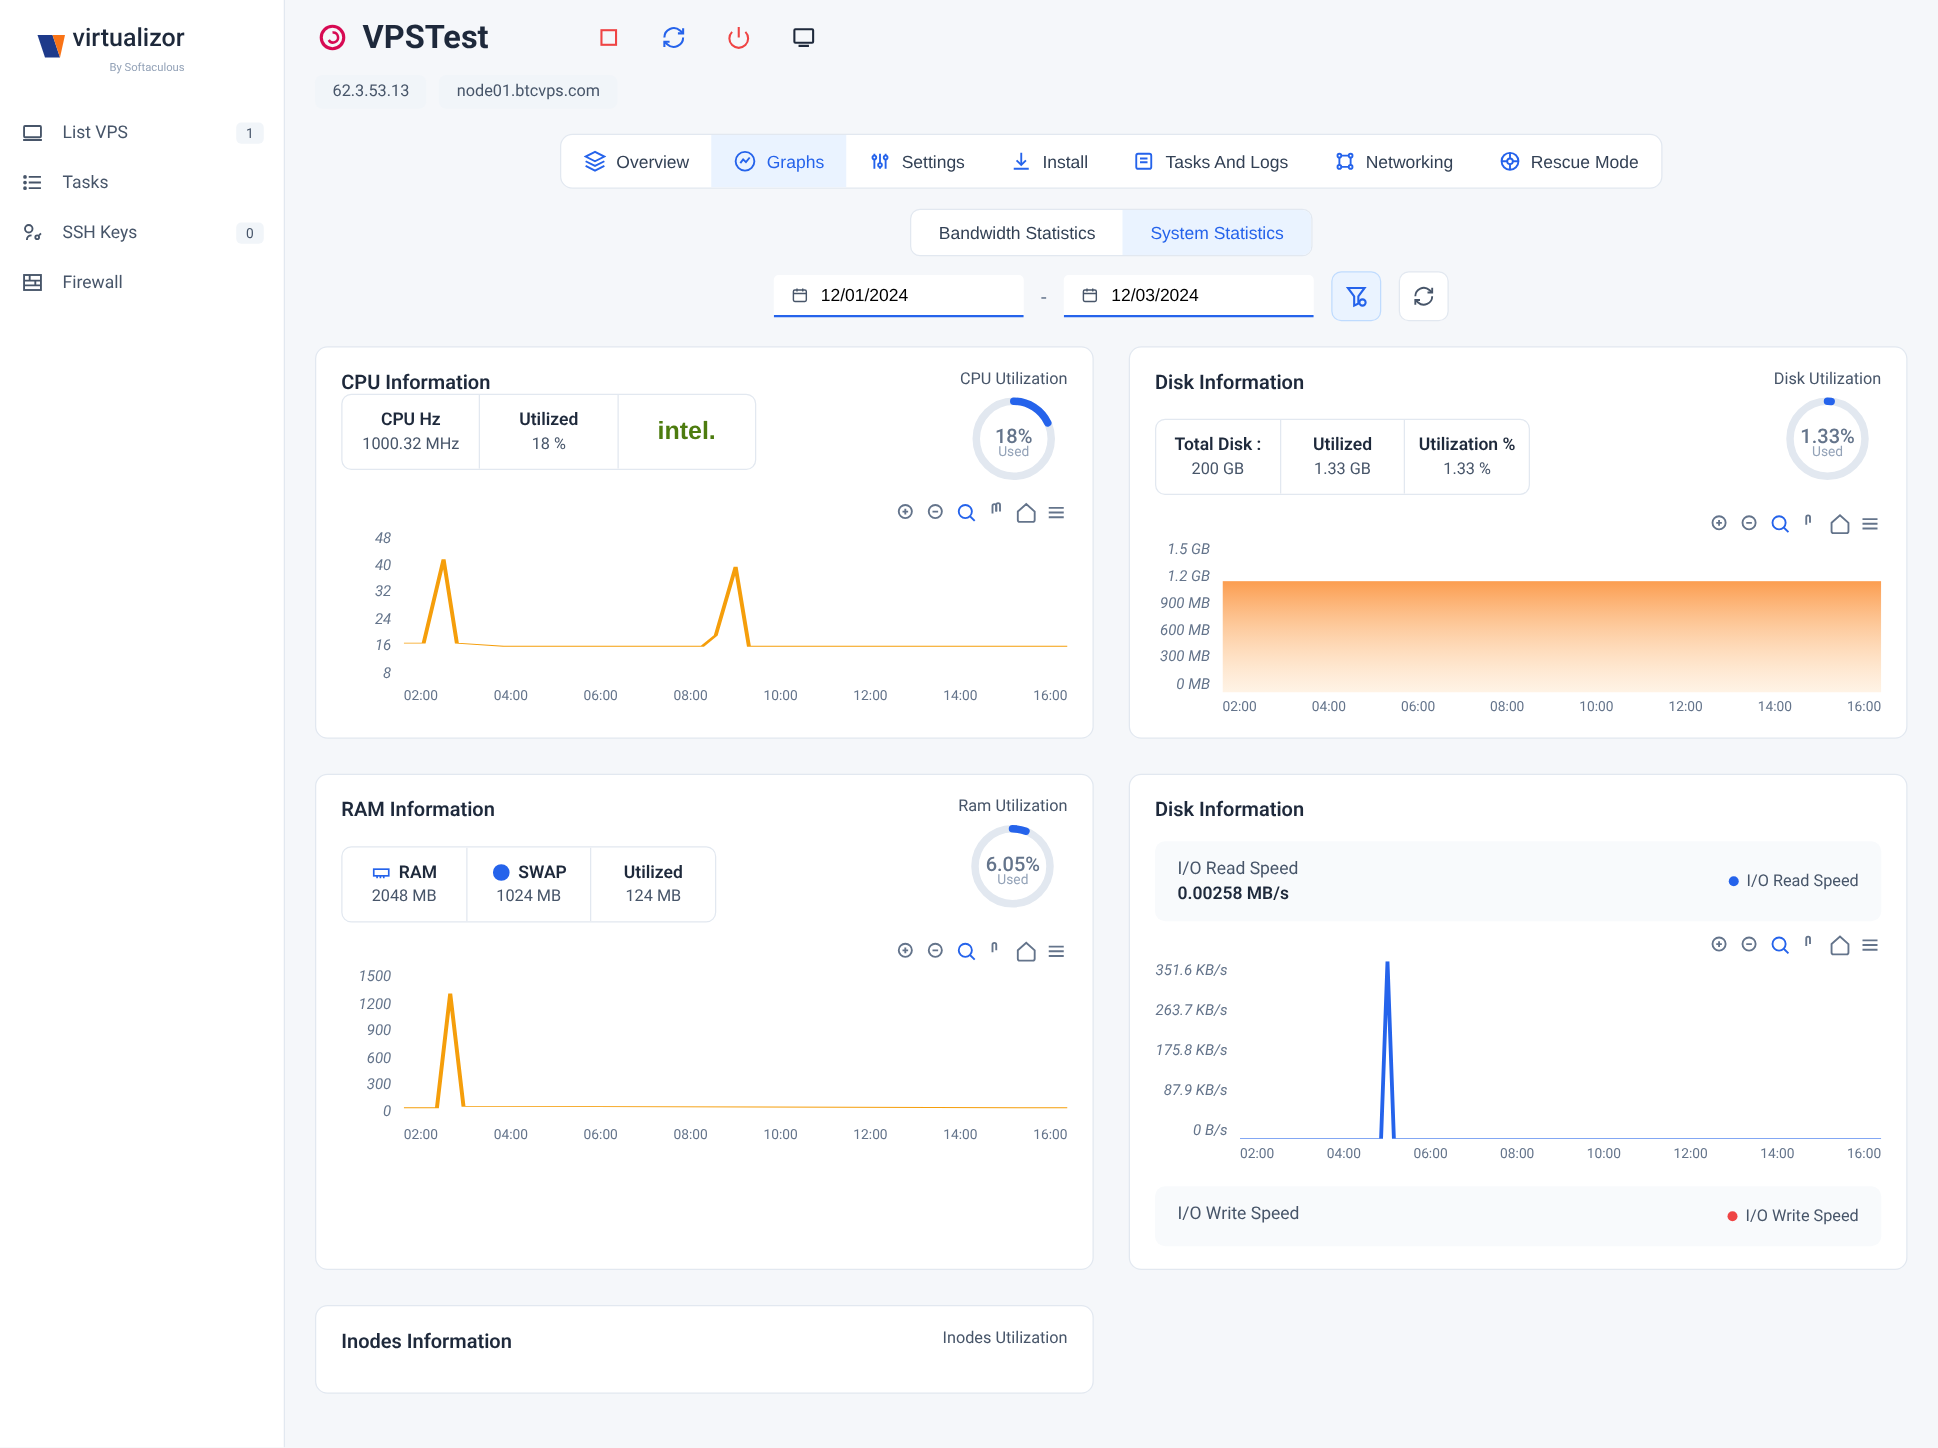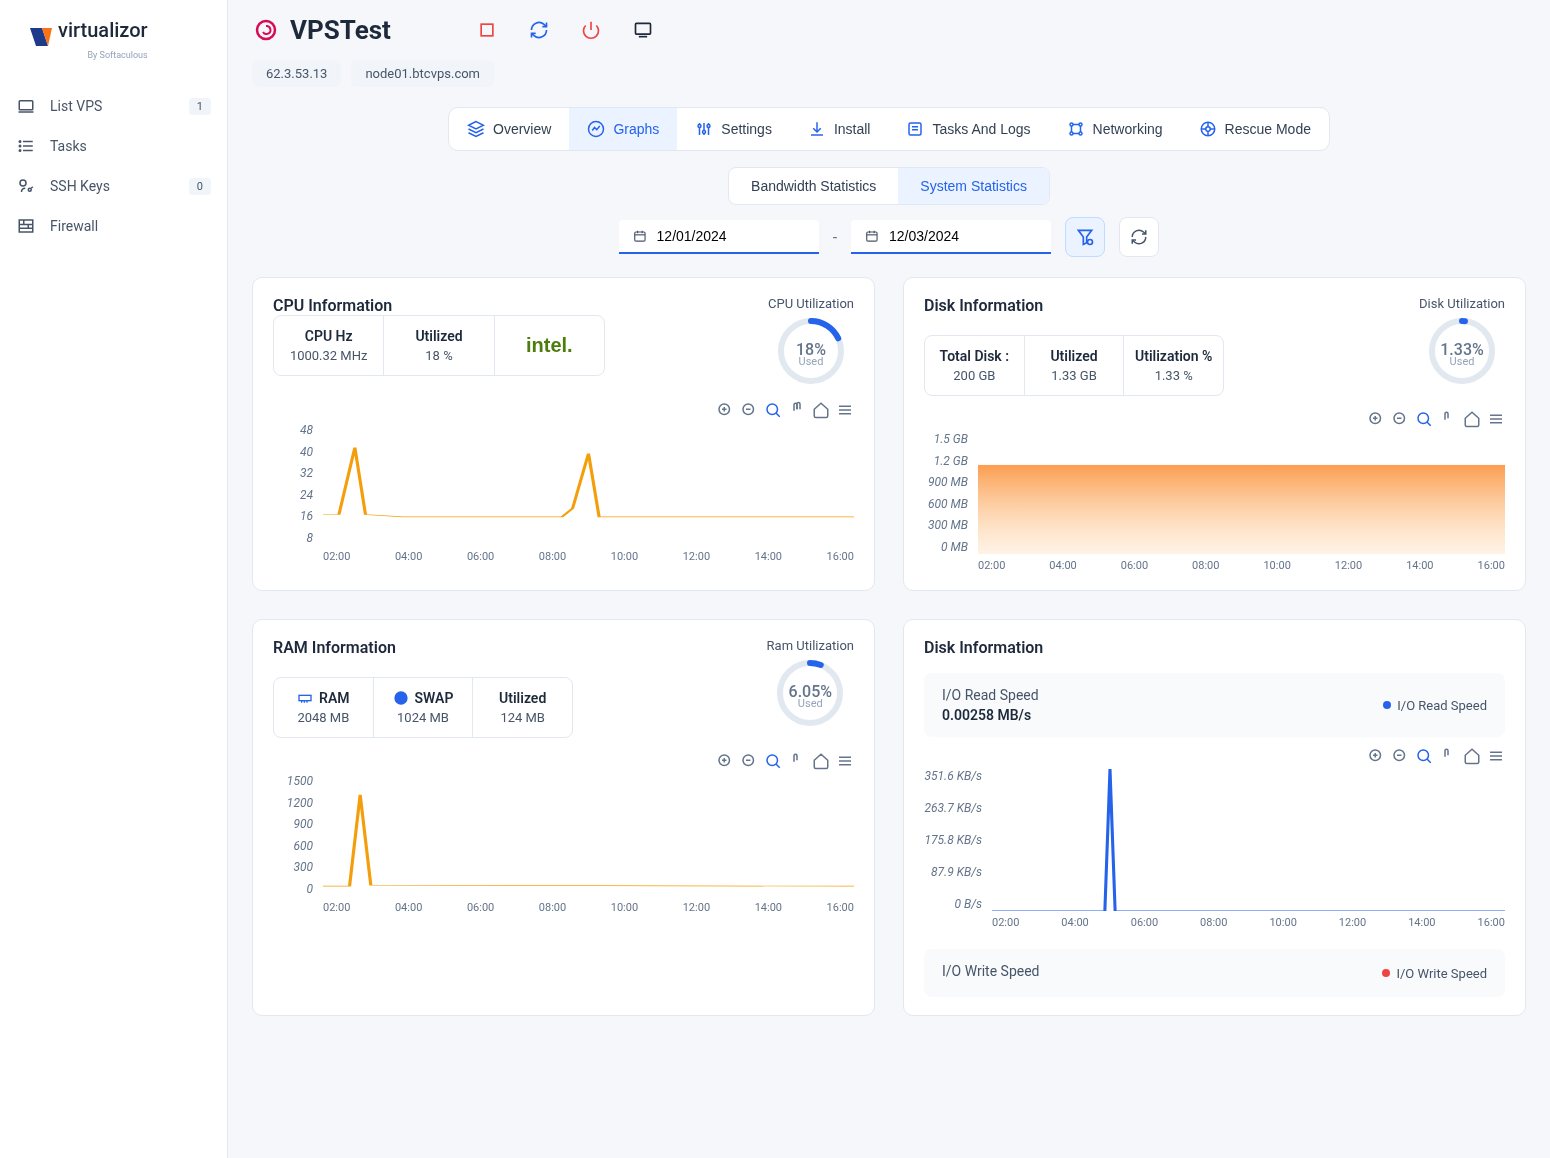--- a/index.html
+++ b/index.html
@@ -633,16 +633,22 @@
           <div class="io-left">
             <div class="io-title">I/O Write Speed</div>
           </div>
           <div class="legend">
               <span class="legend-dot" style="background:#ef4444"></span>
               <span>I/O Write Speed</span>
             </div>
         </div>
       </div>
 
+      <div class="card">
+        <div class="card-head">
+          <div class="card-title">Inodes Information</div>
+          <div class="gauge-label">Inodes Utilization</div>
+        </div>
+      </div>
 
     </div>
   </main>
 </div>
 
 </body></html>

